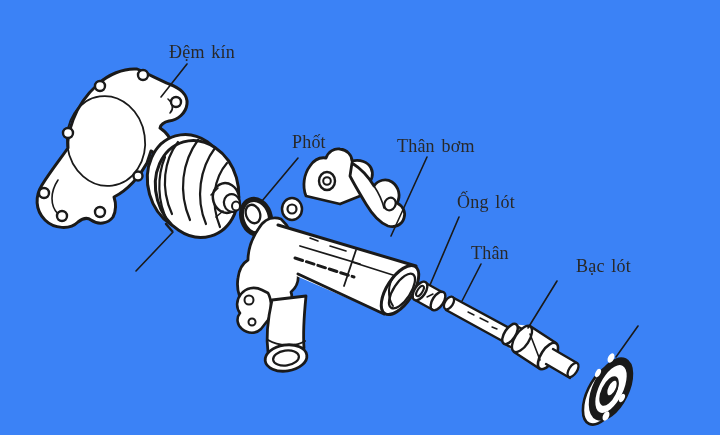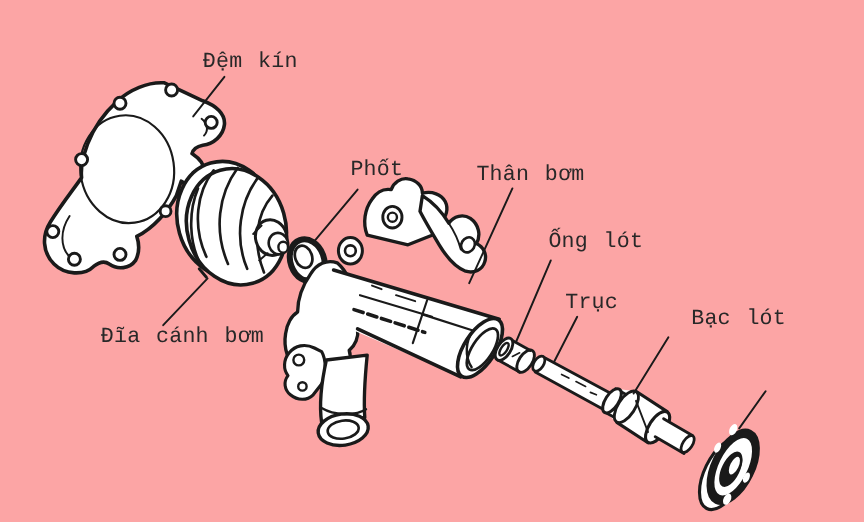--- a/index.html
+++ b/index.html
@@ -1,21 +1,21 @@
 <!DOCTYPE html>
 <html><head>
 <meta charset="utf-8">
 <style>
   html,body{margin:0;padding:0;background:#ffffff;}
   .stage{
     position:relative;
     width:720px;height:435px;
-    background:#fca5a5;
+    background:#3b82f6;
     overflow:hidden;
-    font-family:Liberation Mono, monospace;
+    font-family:Liberation Serif, serif;
   }
   .stage svg{position:absolute;left:0;top:0;}
   .lbl{
     position:absolute;
     font-size:18px;
     line-height:20px;
     color:#282828;
     white-space:nowrap;
     letter-spacing:0.2px;
     word-spacing:2px;
@@ -180,16 +180,15 @@
       <path d="M 638,326 L 616,357"></path>
       <path d="M 136,271 L 173,232"></path>
     </g>
   </g>
 </svg>
 
   <div class="lbl l-dem-kin">Đệm kín</div>
   <div class="lbl l-phot">Phốt</div>
   <div class="lbl l-than-bom">Thân bơm</div>
   <div class="lbl l-ong-lot">Ống lót</div>
-  <div class="lbl l-truc">Trục</div>
+  <div class="lbl l-truc">Thân</div>
   <div class="lbl l-bac-lot">Bạc lót</div>
-  <div class="lbl l-dia-canh-bom">Đĩa cánh bơm</div>
 </div>
 
 </body></html>

